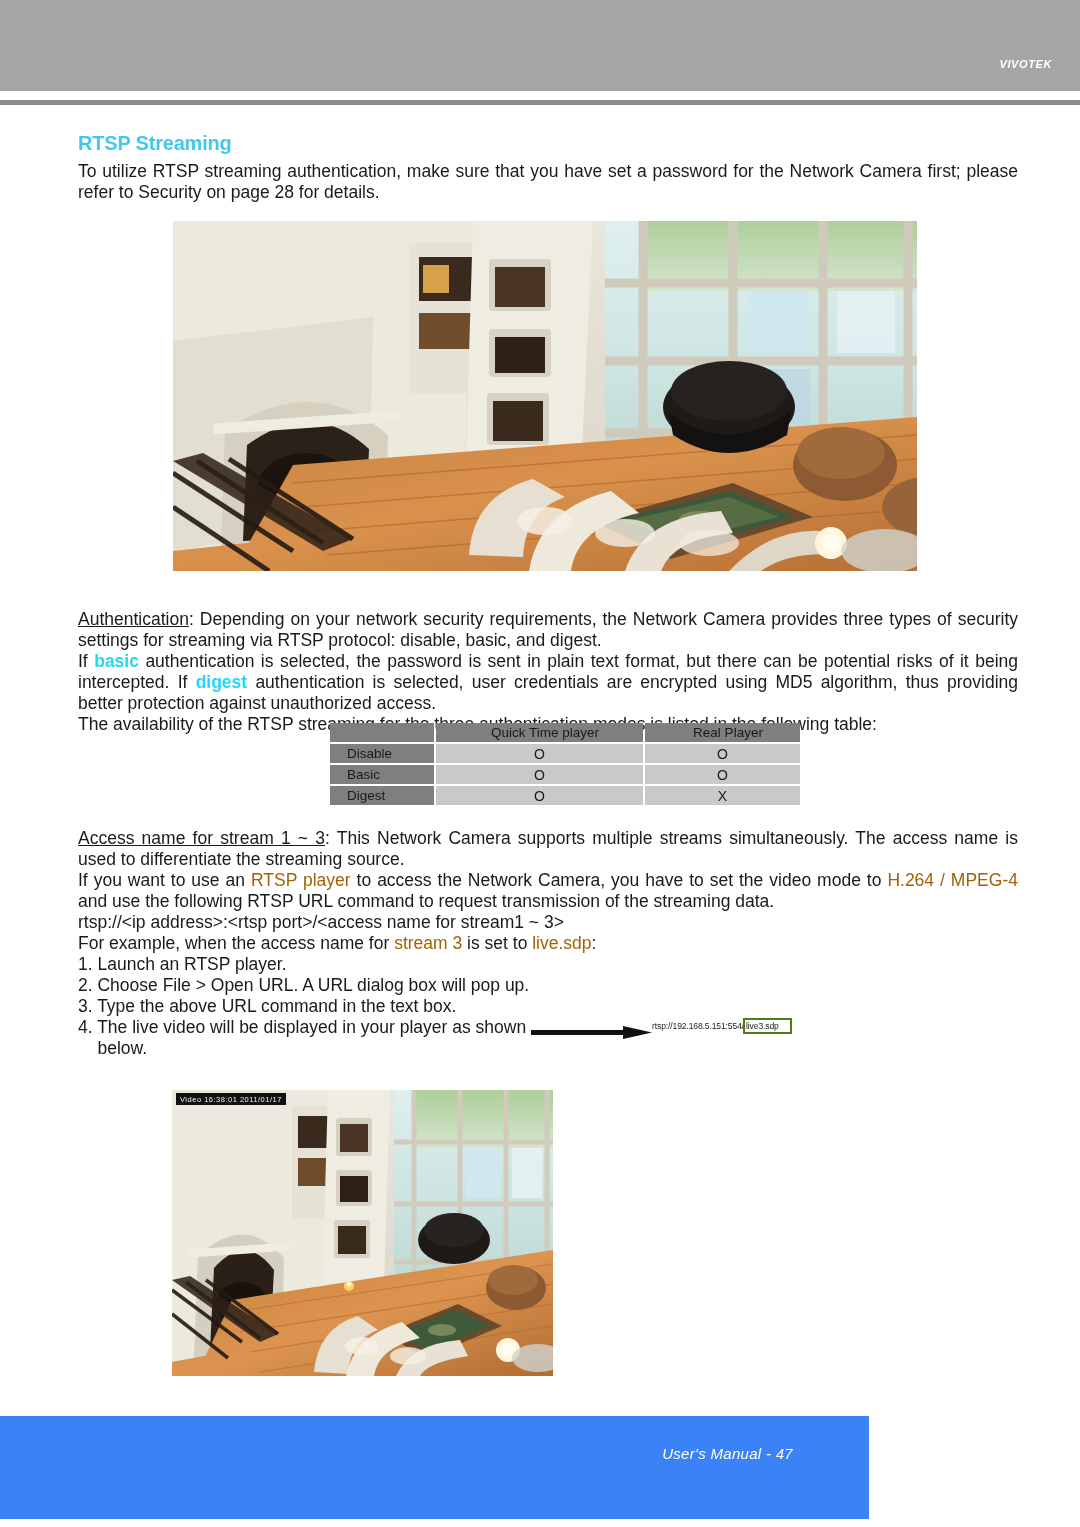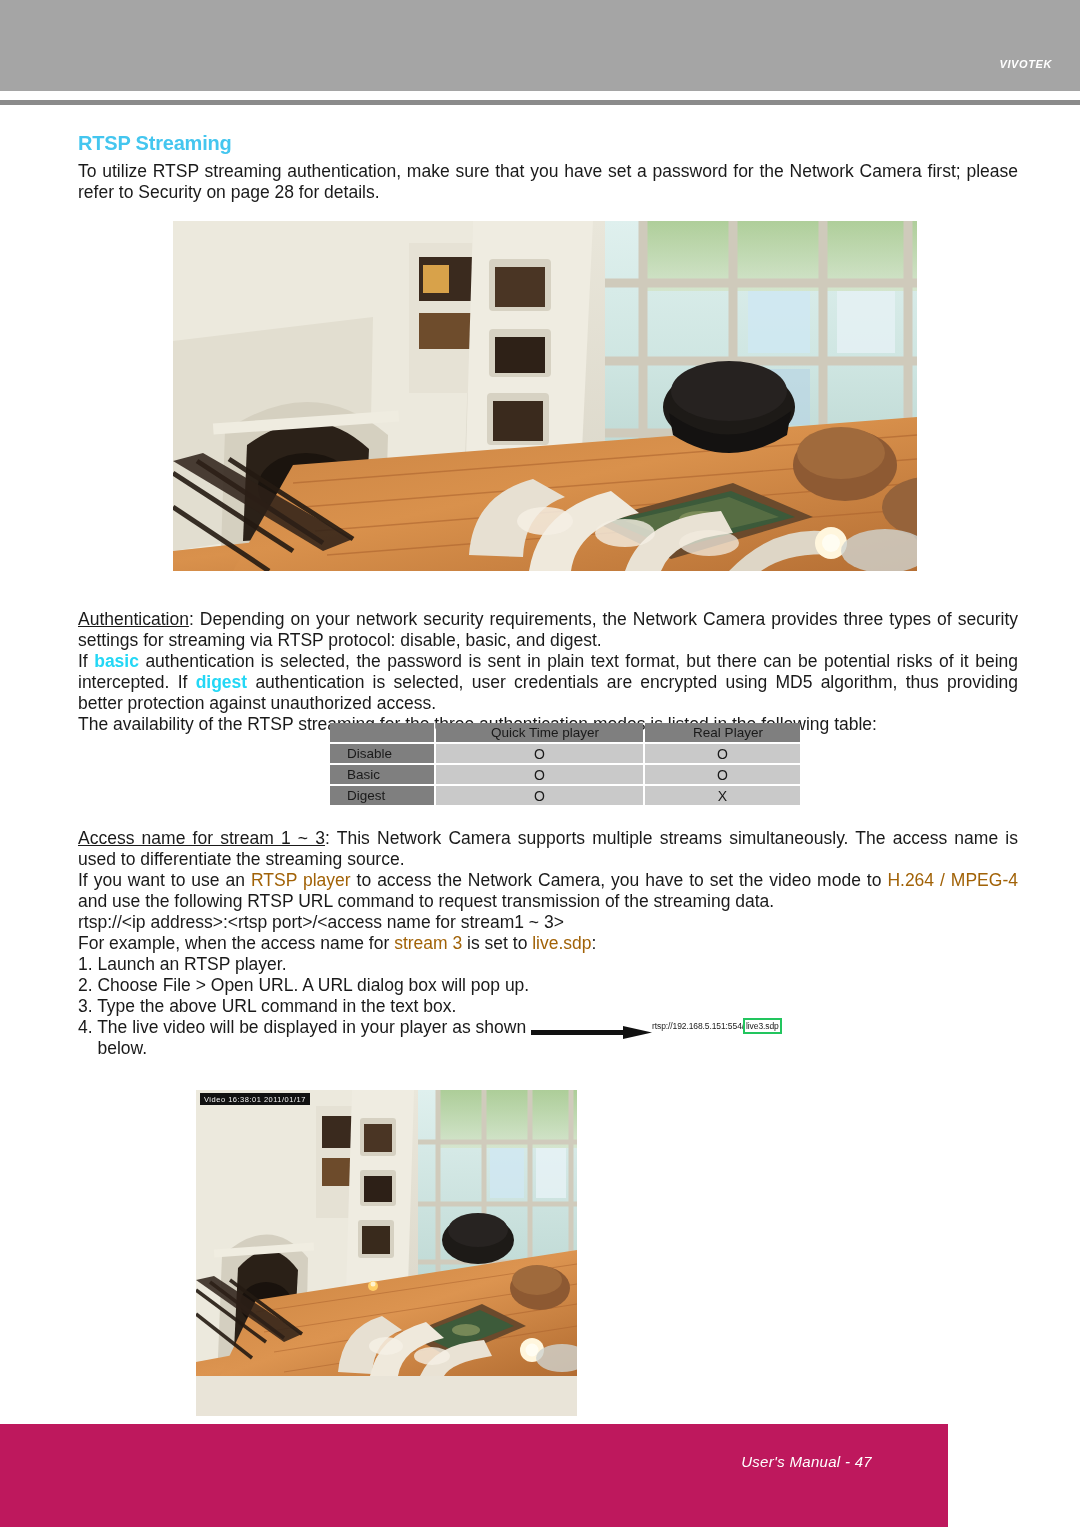--- a/index.html
+++ b/index.html
@@ -71,21 +71,21 @@
     position: absolute;
     overflow: hidden;
     background: #e9e4d8;
   }
   .photo-top {
     left: 173px; top: 221px;
     width: 744px; height: 350px;
   }
   .photo-bottom {
     left: 172px; top: 1090px;
-    width: 381px; height: 326px; margin-left: 24px;
+    width: 381px; height: 286px;
   }
   .scene { position: absolute; inset: 0; }
 
   .vid-stamp {
     position: absolute;
     left: 4px; top: 3px;
     background: #111;
     color: #f2f2f2;
     font-size: 7.5px;
     letter-spacing: 0.5px;
@@ -140,31 +140,31 @@
   }
   .url-callout {
     position: absolute;
     left: 652px; top: 1021px;
     font-size: 8.5px;
     color: #1a1a1a;
     white-space: nowrap;
     letter-spacing: -0.1px;
   }
   .url-box {
-    border: 2px solid #22c55e;
-    padding: 1px 1px 1px 1px;
+    border: 2px solid #4d7c0f;
+    padding: 1px 11px 1px 1px;
     margin-left: -1px;
   }
 
   
   .footer-band {
     position: absolute;
-    left: 0; bottom: 0;
-    width: 948px; height: 103px;
-    background: #be185d;
+    left: 0; bottom: 8px;
+    width: 869px; height: 103px;
+    background: #3b82f6;
   }
   .footer-text {
     position: absolute;
     right: 76px; top: 29px;
     font-style: italic;
     font-size: 15px;
     color: #ffffff;
     letter-spacing: 0.3px;
   }
   .footer-rule {

